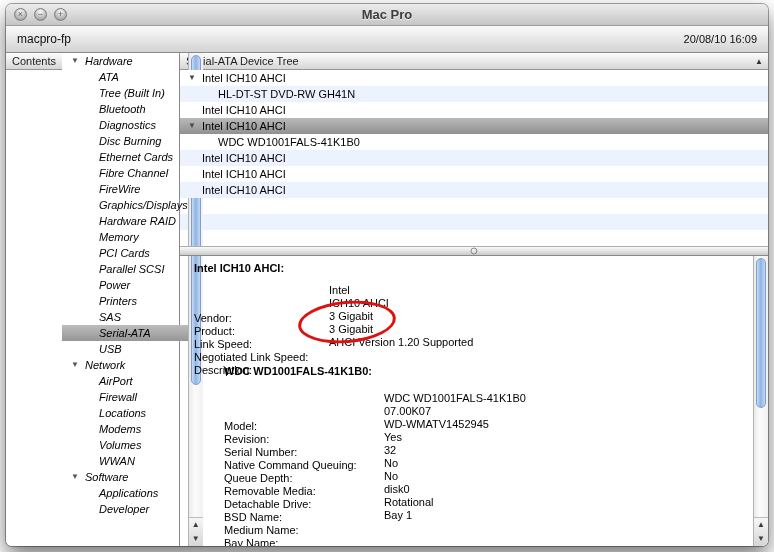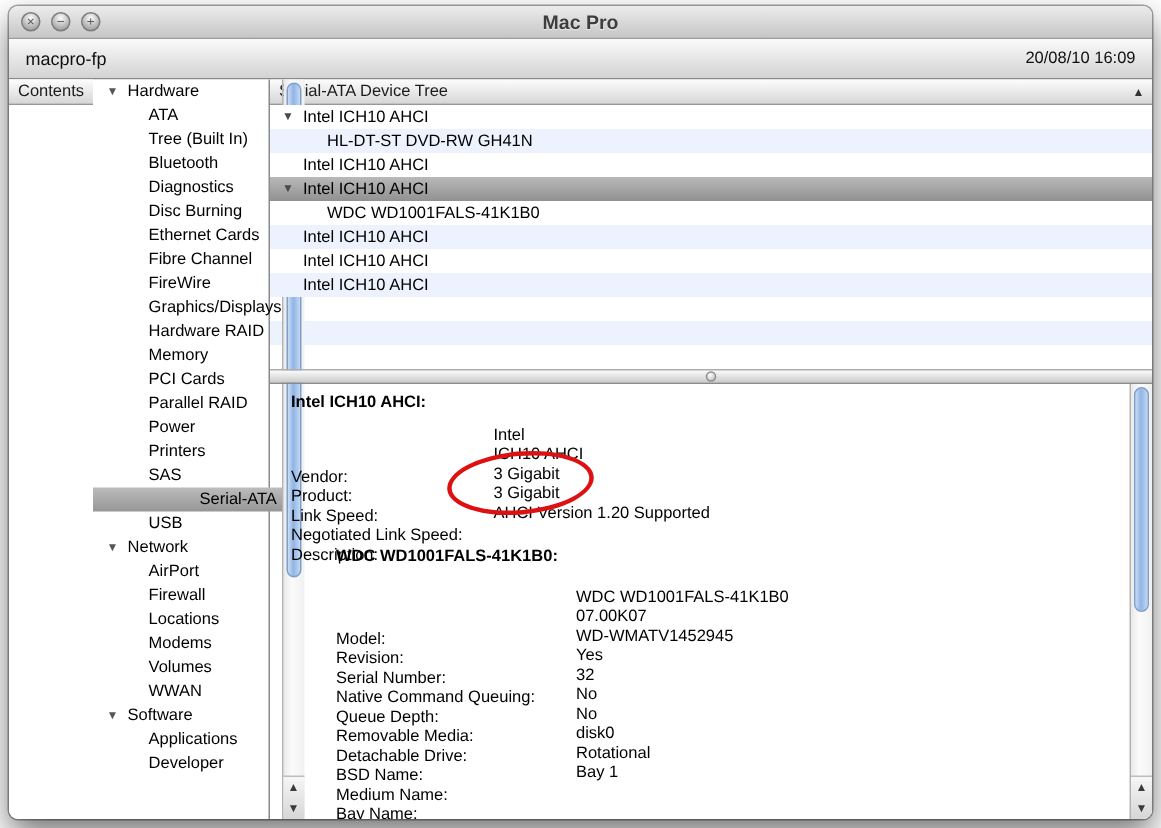--- a/index.html
+++ b/index.html
@@ -30,23 +30,23 @@
     border-bottom:1px solid #979797; font-size:11px; color:#1c1c1c;
     display:flex; align-items:center; padding:0 6px; }
   
   .sidebar { width:174px; flex:0 0 auto; border-right:1px solid #8a8a8a;
     background:#fff; display:flex; flex-direction:row; min-height:0; }
   .sidebar-body { flex:1; display:flex; min-height:0; }
   .sidebar-list { flex:1; overflow:hidden; }
   .srow { height:16px; line-height:16px; font-size:11px; color:#000; position:relative; white-space:nowrap; }
   .srow .tri { position:absolute; left:9px; top:4px; font-size:8px; line-height:8px; color:#565656; visibility:hidden; }
   .srow.disclosure .tri { visibility:visible; }
-  .srow .lbl { display:block; padding-left:37px; overflow:hidden; }
+  .srow .lbl { display:block; padding-left:37px; overflow:hidden;font-style:italic; }
   .srow.lv0 .lbl { padding-left:23px; }
-  .srow.selected { background:linear-gradient(#bcbcbc,#969696);padding-left:34px; }
+  .srow.selected { background:linear-gradient(#bcbcbc,#969696); }
   
   .vscroll { width:15px; flex:0 0 auto; position:relative; border-left:1px solid #b3b3b3;
     background:linear-gradient(to right,#e9e9e9,#fbfbfb 40%,#f1f1f1); }
   .thumb { position:absolute; left:2px; width:10px; border-radius:6px;
     background:linear-gradient(to right,#cadcf3,#8fb5e6 45%,#c4d8f2); border:1px solid #7f9fca; }
   .scroll-arrows { position:absolute; bottom:0; left:0; width:100%; height:29px;
     background:linear-gradient(#f6f6f6,#d6d6d6); border-top:1px solid #bdbdbd; }
   .arrow { height:14px; line-height:14px; text-align:center; font-size:8px; color:#3a3a3a; }
   
   .main { flex:1; display:flex; flex-direction:column; min-width:0; min-height:0; }
@@ -155,21 +155,21 @@
             <div class="srow lv1 alt">
 
               <span class="lbl">Memory</span>
             </div>
             <div class="srow lv1">
 
               <span class="lbl">PCI Cards</span>
             </div>
             <div class="srow lv1 alt">
 
-              <span class="lbl">Parallel RAID</span>
+              <span class="lbl">Parallel SCSI</span>
             </div>
             <div class="srow lv1">
 
               <span class="lbl">Power</span>
             </div>
             <div class="srow lv1 alt">
 
               <span class="lbl">Printers</span>
             </div>
             <div class="srow lv1">

